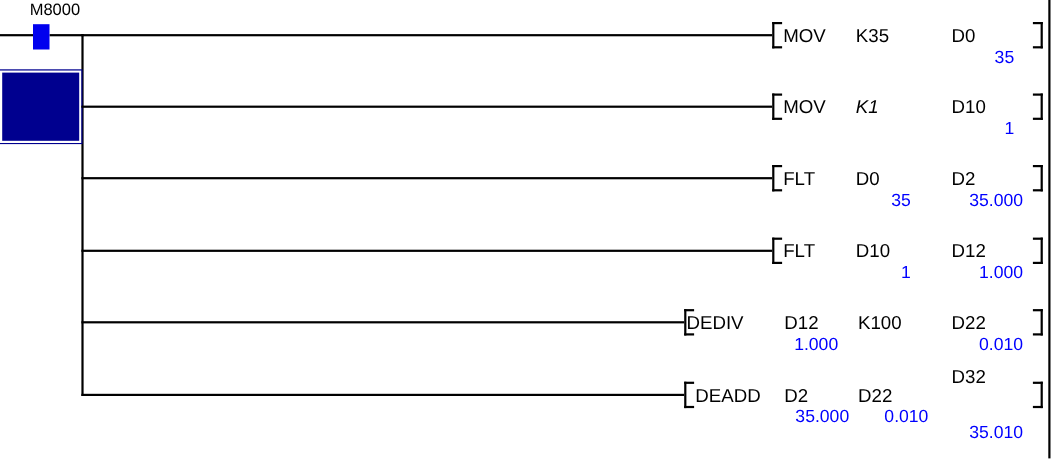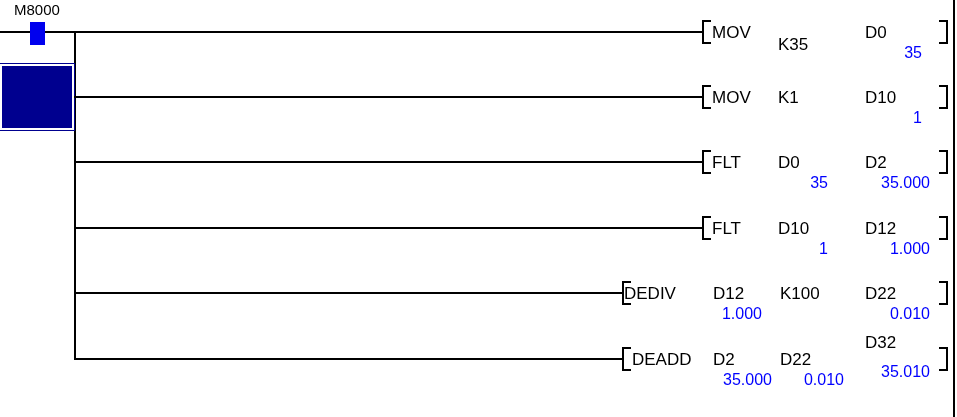--- a/index.html
+++ b/index.html
@@ -34,20 +34,21 @@
   
   .contact-wrap {
     position: absolute;
   }
   .contact-label {
     position: absolute;
     font-size: 15px;
     color: #000000;
     white-space: nowrap;
     line-height: 1;
+    margin-left: 13px;
   }
   .contact-block {
     position: absolute;
     background: #0000ee;
   }
 
   
   .selection-box {
     position: absolute;
     background: #00008f;
@@ -103,30 +104,30 @@
   <div class="contact-wrap" style="left:28px; top:2px; width:20px; height:44px;">
     <div class="contact-label" style="left:-14px; top:0px;">M8000</div>
     <div class="contact-block" style="left:2px; top:20px; width:15px; height:23px;"></div>
   </div>
 
   <div class="selection-box" style="left:0px; top:64px; width:74px; height:66px;"></div>
 
   <div class="hwire" style="left:74px; top:31px; width:628px;"></div>
   <div class="bracket-open" style="left:702px; top:20px; height:24px;"></div>
   <div class="opcode" style="left:712px; top:24px;">MOV</div>
-  <div class="operand" style="left:778px; top:24px;margin-top:12px;">K35</div>
+  <div class="operand" style="left:778px; top:24px;">K35</div>
   <div class="operand" style="left:865px; top:24px;">D0</div>
   <div class="value" style="left:748px; top:45px; width:60px;"></div>
   <div class="value" style="left:850px; top:45px; width:72px;">35</div>
   <div class="bracket-close" style="left:939px; top:20px; height:24px;"></div>
 
   <div class="hwire" style="left:74px; top:96px; width:628px;"></div>
   <div class="bracket-open" style="left:702px; top:85px; height:24px;"></div>
   <div class="opcode" style="left:712px; top:89px;">MOV</div>
-  <div class="operand" style="left:778px; top:89px;">K1</div>
+  <div class="operand" style="left:778px; top:89px;font-style:italic;">K1</div>
   <div class="operand" style="left:865px; top:89px;">D10</div>
   <div class="value" style="left:748px; top:110px; width:60px;"></div>
   <div class="value" style="left:850px; top:110px; width:72px;">1</div>
   <div class="bracket-close" style="left:939px; top:85px; height:24px;"></div>
 
   <div class="hwire" style="left:74px; top:161px; width:628px;"></div>
   <div class="bracket-open" style="left:702px; top:150px; height:24px;"></div>
   <div class="opcode" style="left:712px; top:154px;">FLT</div>
   <div class="operand" style="left:778px; top:154px;">D0</div>
   <div class="operand" style="left:865px; top:154px;">D2</div>
@@ -155,18 +156,18 @@
   <div class="bracket-close" style="left:939px; top:281px; height:24px;"></div>
 
   <div class="hwire" style="left:74px; top:358px; width:548px;"></div>
   <div class="bracket-open" style="left:622px; top:347px; height:24px;"></div>
   <div class="opcode" style="left:632px; top:351px;">DEADD</div>
   <div class="operand" style="left:713px; top:351px;">D2</div>
   <div class="operand" style="left:780px; top:351px;">D22</div>
   <div class="operand" style="left:865px; top:334px;">D32</div>
   <div class="value" style="left:700px; top:372px; width:72px;">35.000</div>
   <div class="value" style="left:788px; top:372px; width:56px;">0.010</div>
-  <div class="value" style="left:858px; top:364px; width:72px;">35.010</div>
+  <div class="value" style="left:858px; top:386px; width:72px;">35.010</div>
   <div class="bracket-close" style="left:939px; top:347px; height:24px;"></div>
 
   <div class="vwire" style="left:953px; top:0px; height:417px;"></div>
 
 </div>
 
 </body></html>

